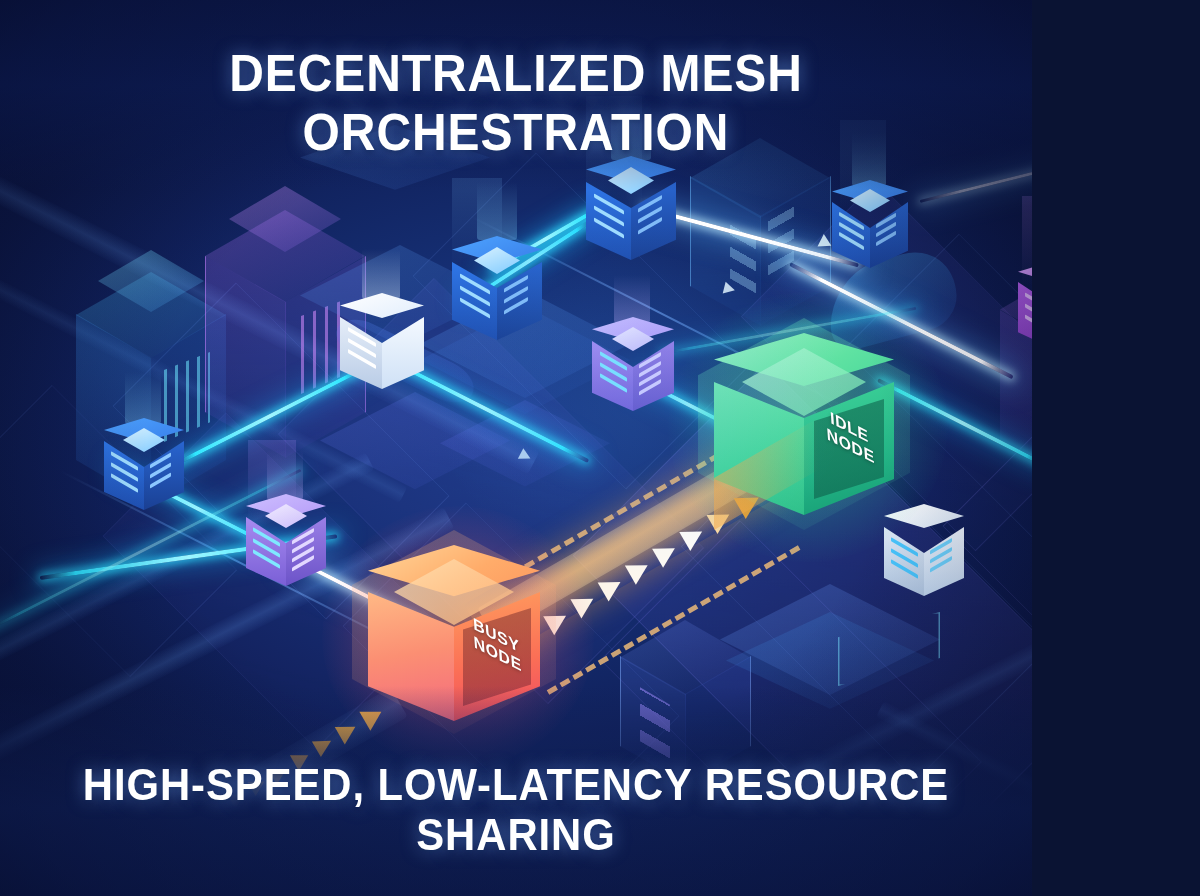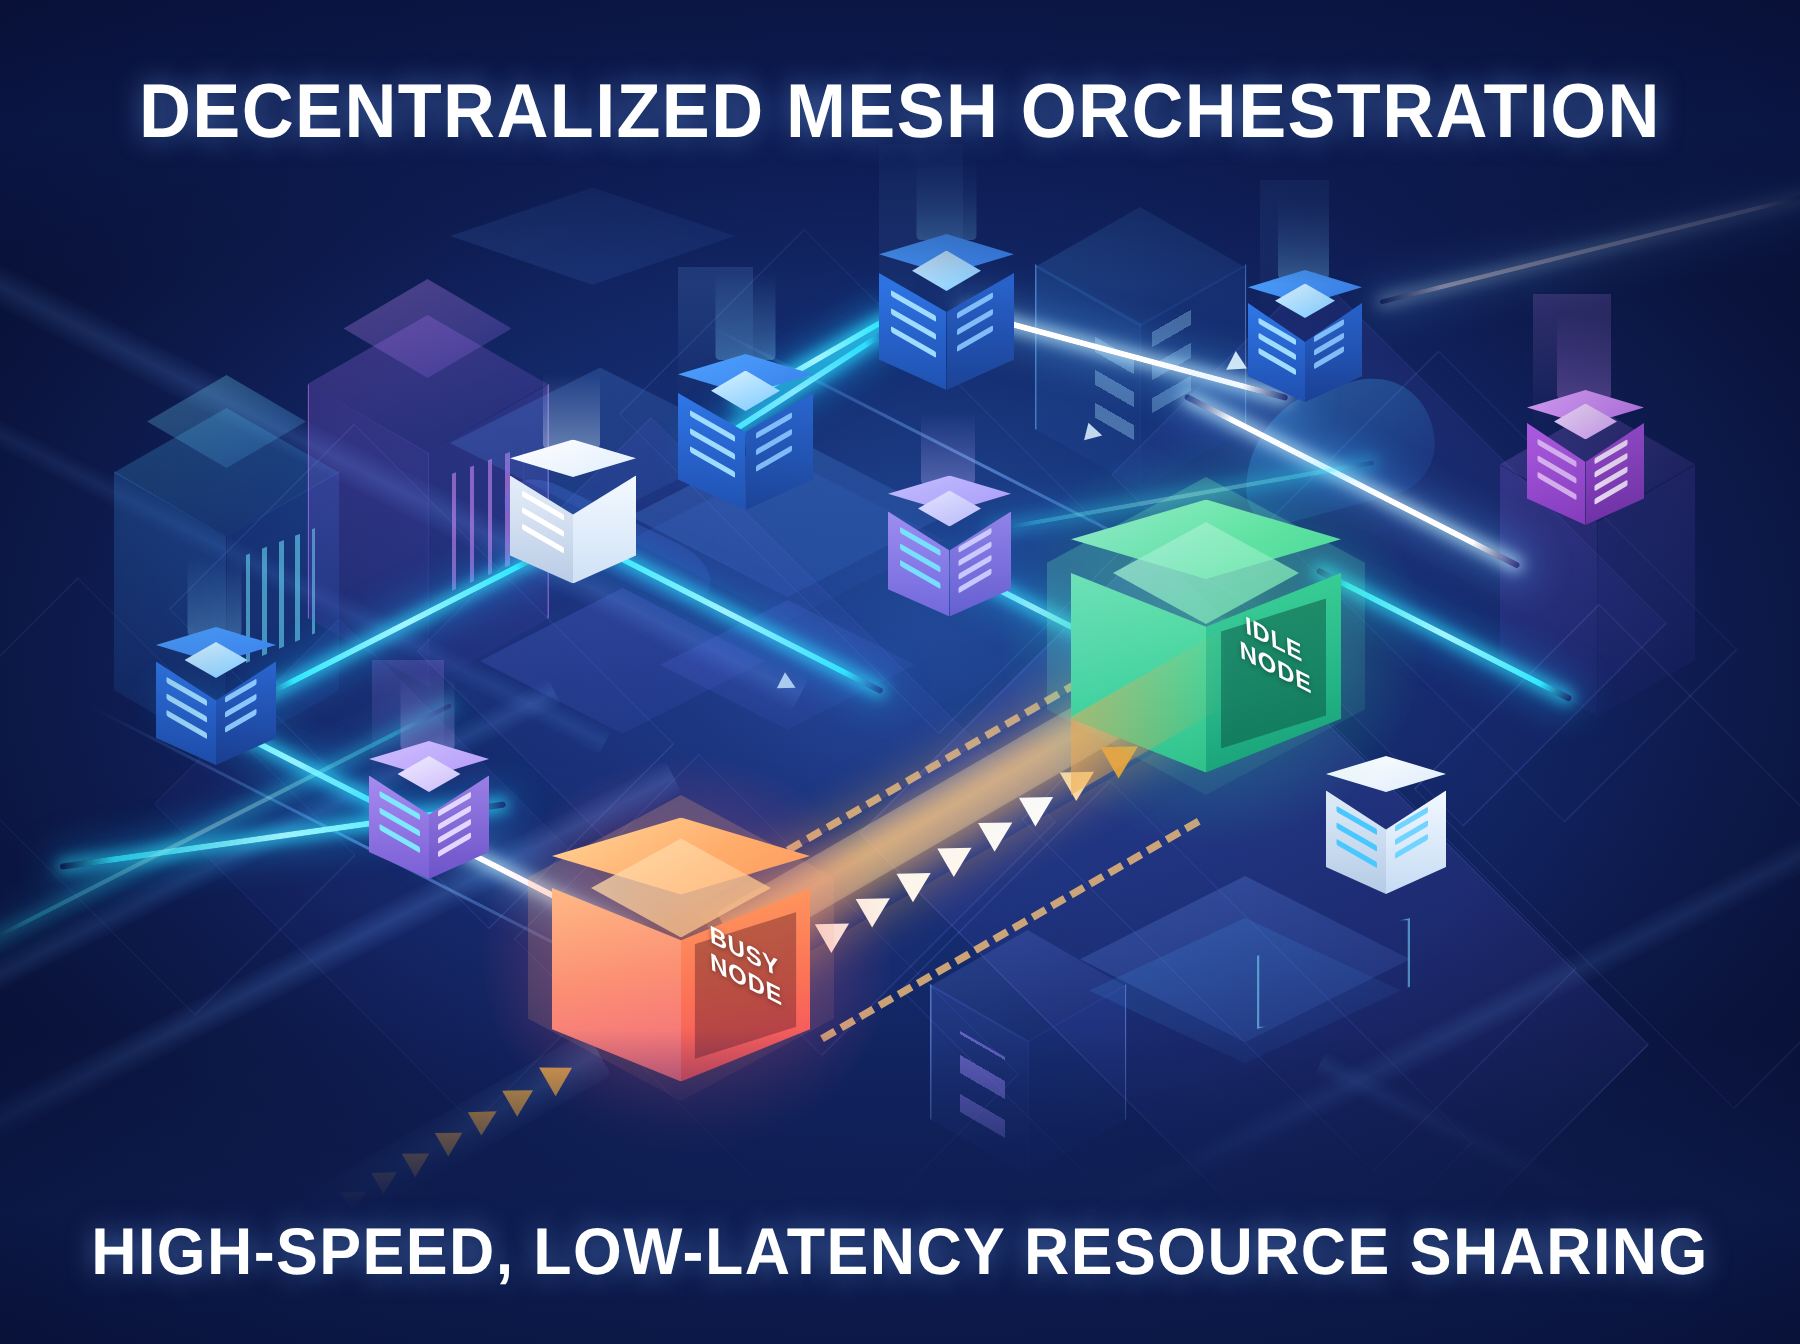--- a/index.html
+++ b/index.html
@@ -1,17 +1,17 @@
 <!DOCTYPE html>
 <html><head>
 <meta charset="utf-8">
 <style>
   html,body{margin:0;padding:0;background:#0a1333;}
   #stage{
-    position:relative;width:1200px;height:896px;overflow:hidden;
+    position:relative;width:1032px;height:896px;overflow:hidden;
     font-family:"Liberation Sans","DejaVu Sans",sans-serif;
     background:
       radial-gradient(ellipse 70% 60% at 50% 48%, #1b3a86 0%, #152e72 32%, #10205a 58%, #0c1744 80%, #09123a 100%);
   }
   
   .vig{position:absolute;inset:0;pointer-events:none;
     background:radial-gradient(ellipse 85% 80% at 50% 50%, rgba(0,0,0,0) 42%, rgba(5,10,40,.45) 78%, rgba(4,8,34,.8) 100%);}
   .topband{position:absolute;left:0;right:0;top:0;height:190px;
     background:linear-gradient(180deg,#0d1a4e 0%, #0e1e58 45%, rgba(16,34,94,0) 100%);}
   .botband{position:absolute;left:0;right:0;bottom:0;height:210px;

